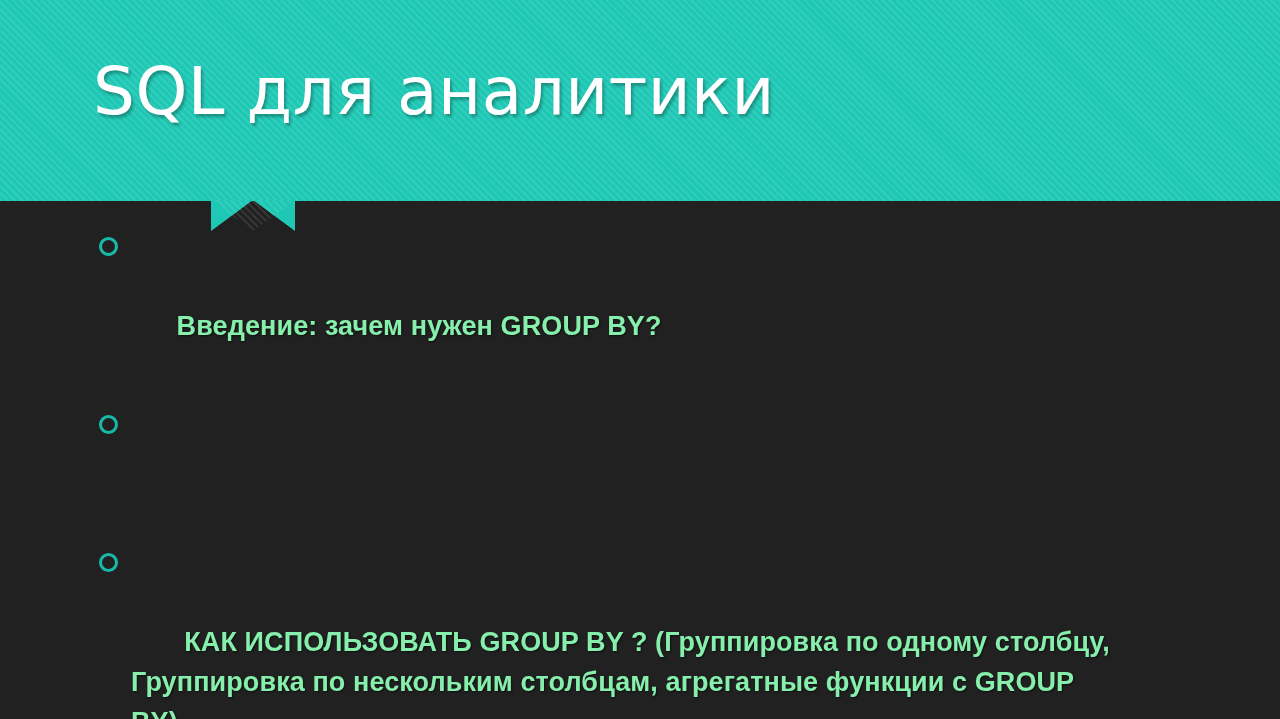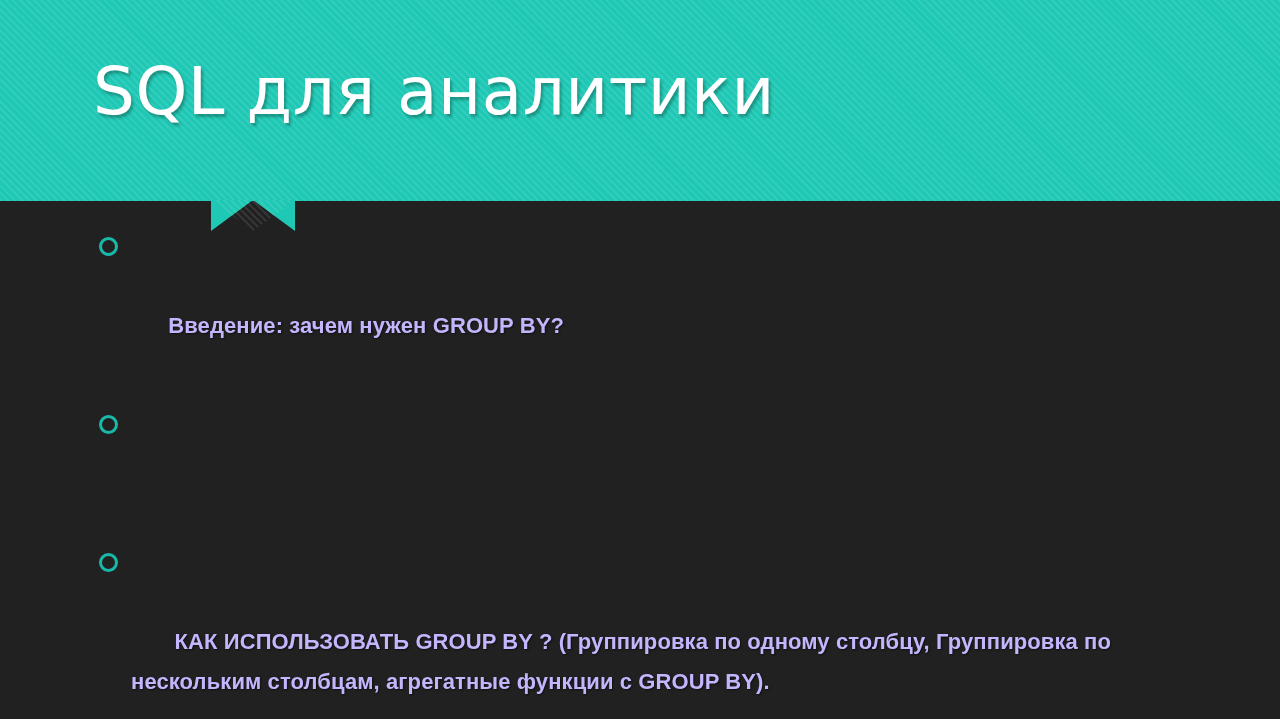--- a/index.html
+++ b/index.html
@@ -82,23 +82,23 @@
     top: 226px;
     width: 1010px;
     list-style: none;
     margin: 0;
     padding: 0;
   }
   .bullet-row {
     position: relative;
     padding-left: 35px;
     margin-bottom: 18px;
-    color: #c4b5fd;
+    color: #86efac;
     font-family: "Liberation Sans", sans-serif;
-    font-size: 22px;
+    font-size: 27px;
     font-weight: bold;
     line-height: 40px;
     letter-spacing: 0.1px;
     text-shadow: 1px 1px 2px rgba(0,0,0,0.55);
     white-space: pre-wrap;
   }
   .bullet-row.wide { width: 1000px; }
   .bullet-marker {
     position: absolute;
     left: 3px;

